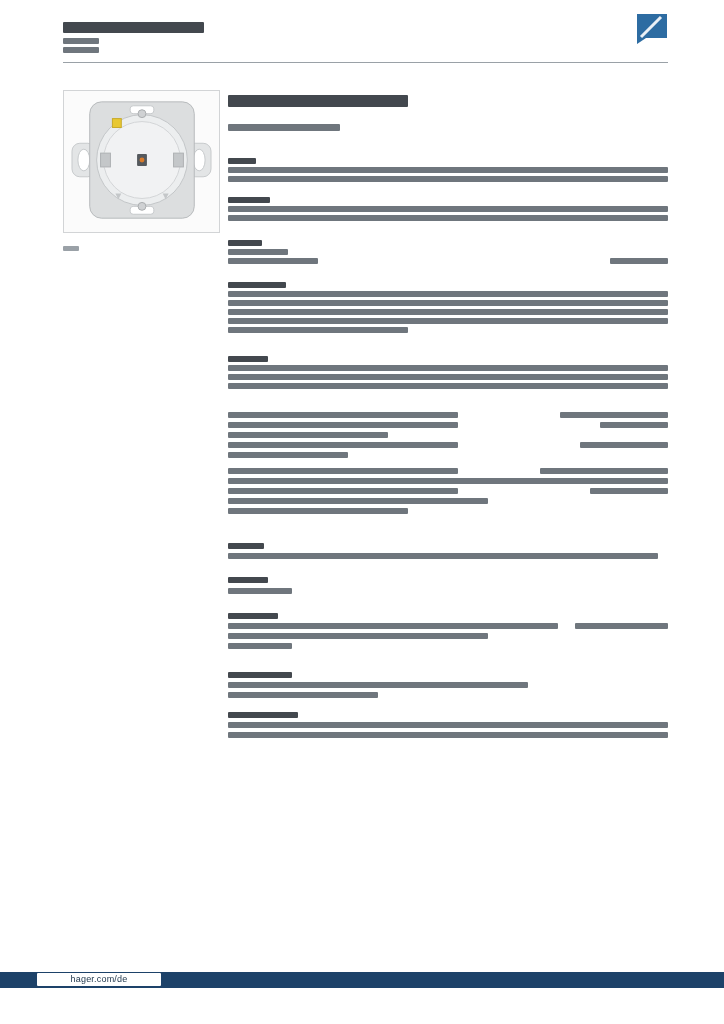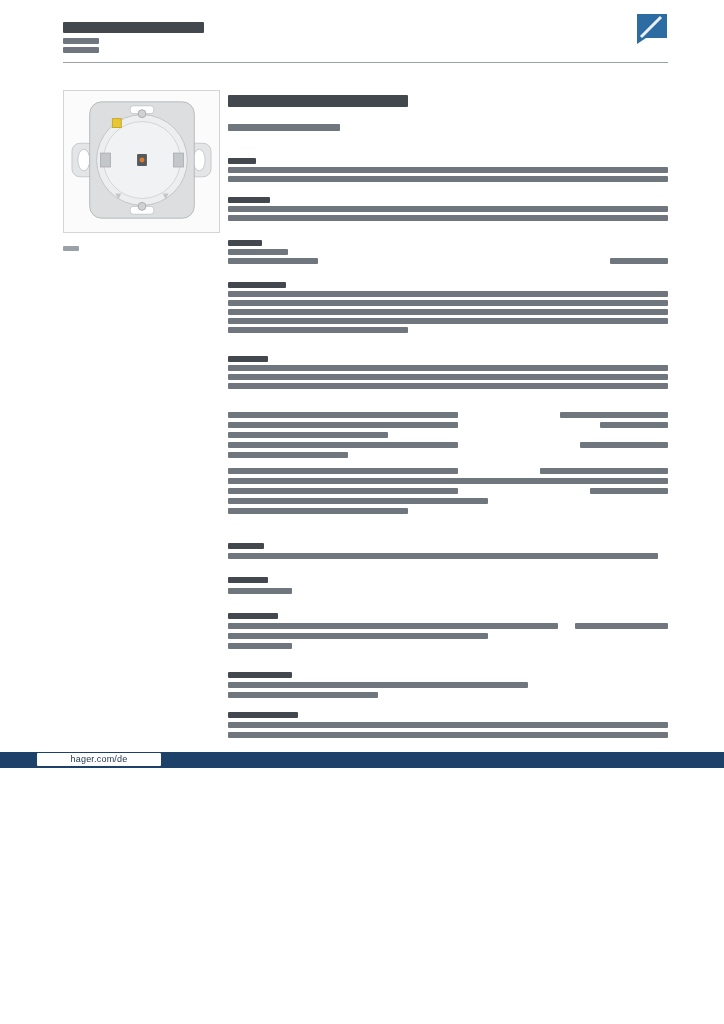--- a/index.html
+++ b/index.html
@@ -1,17 +1,17 @@
 <!DOCTYPE html>
 <html><head>
 <meta charset="utf-8">
 <style>
   html,body{margin:0;padding:0;background:#ffffff;}
   .page{
-    position:relative;width:724px;height:768px;background:#ffffff;
+    position:relative;width:724px;height:988px;background:#ffffff;
     overflow:hidden;font-family:"Liberation Sans",sans-serif;
   }
   
   .logo{position:absolute;left:632px;top:13px;width:37px;height:31px;}
   .divider{position:absolute;left:63px;top:62px;width:605px;height:1px;background:#9aa1a7;}
   
   .figure{
     position:absolute;left:63px;top:90px;width:157px;height:143px;
     background:#ffffff;border:1px solid #d2d4d6;box-sizing:border-box;
   }

